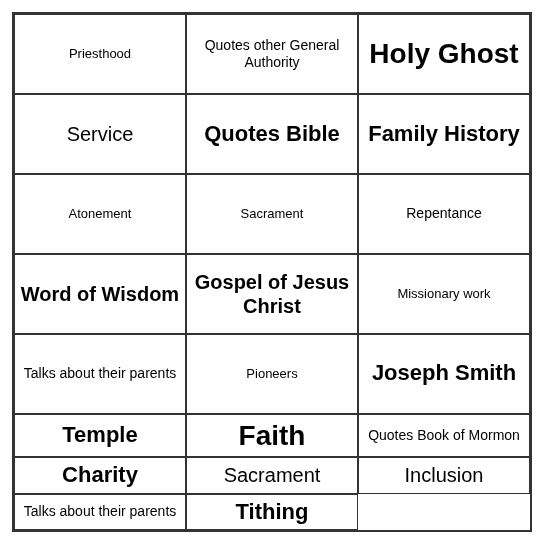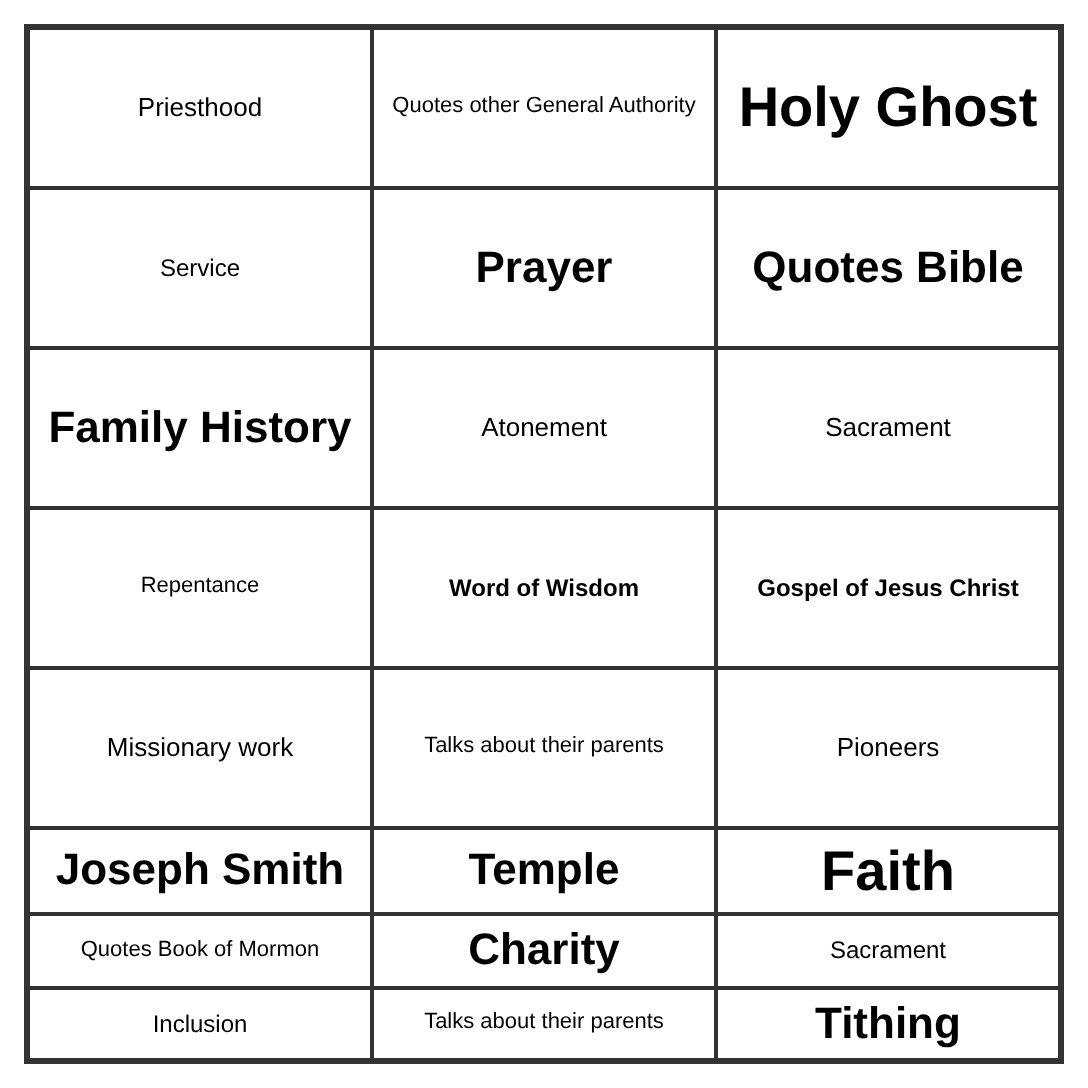--- a/index.html
+++ b/index.html
@@ -26,45 +26,42 @@
       align-items: center;
       justify-content: center;
       text-align: center;
       padding: 4px;
       line-height: 1.2;
     }
     .cell span {
       display: block;
       width: 100%;
     }
-    .text-xs { font-size: 11px; }
+    .text-xs { font-size: 14px; }
     .text-sm { font-size: 13px; }
-    .text-md { font-size: 12px; }
+    .text-md { font-size: 20px; }
     .text-lg { font-size: 22px; }
     .text-xl { font-size: 28px; }
     .bold { font-weight: bold; }
   </style>
 </head>
 <body>
 
 <div class="bingo-card">
 <div class="cell">
       <span class="text-sm">Priesthood</span>
     </div>
     <div class="cell">
       <span class="text-xs">Quotes other General Authority</span>
     </div>
     <div class="cell">
       <span class="text-xl bold">Holy Ghost</span>
     </div>
     <div class="cell">
       <span class="text-md">Service</span>
-    </div>
-    <div class="cell">
-      <span class="text-lg bold">Prayer</span>
     </div>
     <div class="cell">
       <span class="text-lg bold">Quotes Bible</span>
     </div>
     <div class="cell">
       <span class="text-lg bold">Family History</span>
     </div>
     <div class="cell">
       <span class="text-sm">Atonement</span>
     </div>

